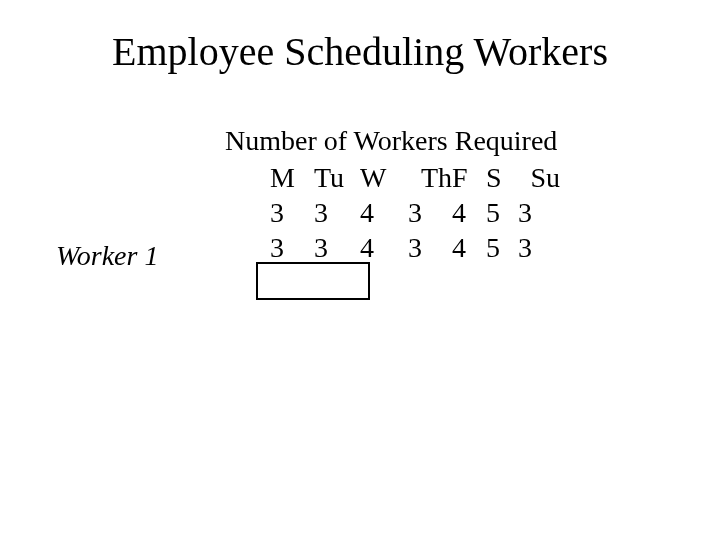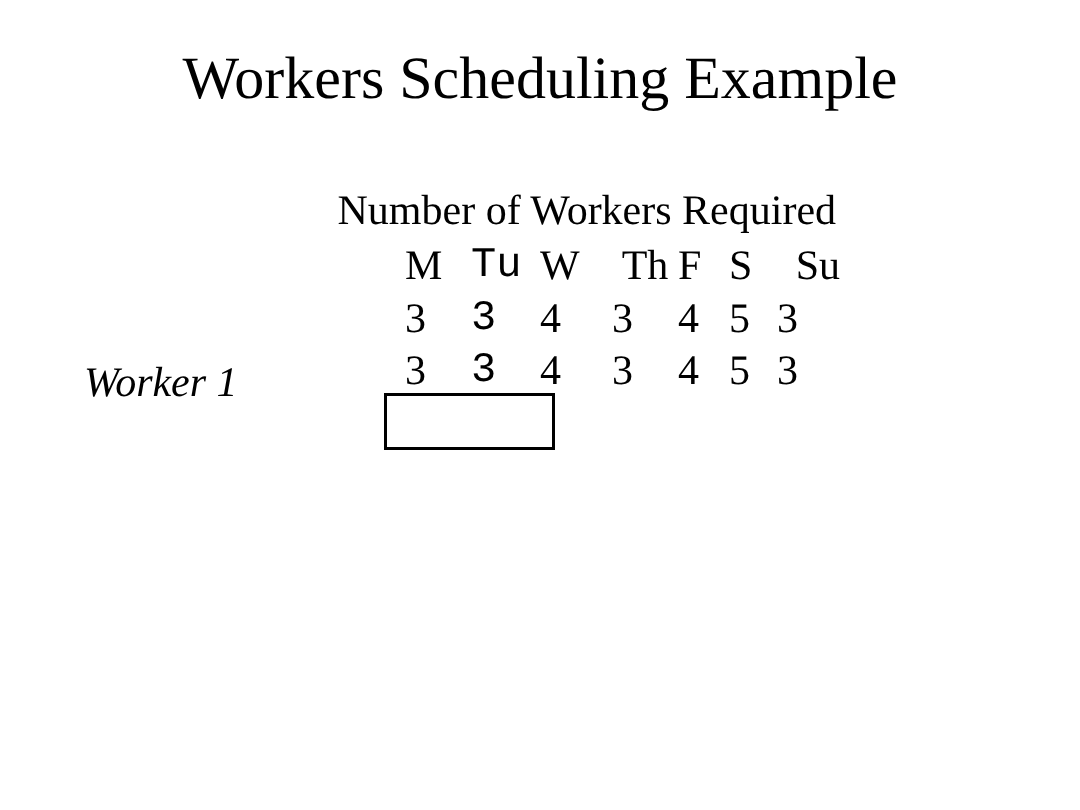--- a/index.html
+++ b/index.html
@@ -41,23 +41,23 @@
     }
     .table-row {
       display: flex;
       height: 35px;
       align-items: center;
     }
     .cell {
       text-align: center;
     }
     .c-m { width: 46px; text-align: left; padding-left: 2px; }
-    .c-tu { width: 46px; text-align: left; font-family: Liberation Mono, monospace; }
+    .c-tu { width: 46px; text-align: left; }
     .c-w { width: 48px; text-align: left; }
-    .c-th { width: 44px; text-align: center; }
+    .c-th { width: 44px; text-align: right; }
     .c-f { width: 34px; text-align: left; }
     .c-s { width: 32px; text-align: left; }
     .c-su { width: 42px; text-align: right; }
     .num-row .cell {
       text-align: left;
     }
     .box {
       position: absolute;
       border: 2px solid #000;
       left: -12px;
@@ -69,21 +69,21 @@
       position: absolute;
       left: 56px;
       top: 240px;
       font-size: 28px;
       font-style: italic;
     }
   </style>
 </head>
 <body>
 
-<h1 class="title">Workers Scheduling Example</h1>
+<h1 class="title">Employee Scheduling Workers</h1>
 
 <div class="content">
   <div class="subtitle">Number of Workers Required</div>
 
   <div class="table-area">
     <div class="table-row">
       <span class="cell c-m">M</span>
       <span class="cell c-tu">Tu</span>
       <span class="cell c-w">W</span>
       <span class="cell c-th">Th</span>

